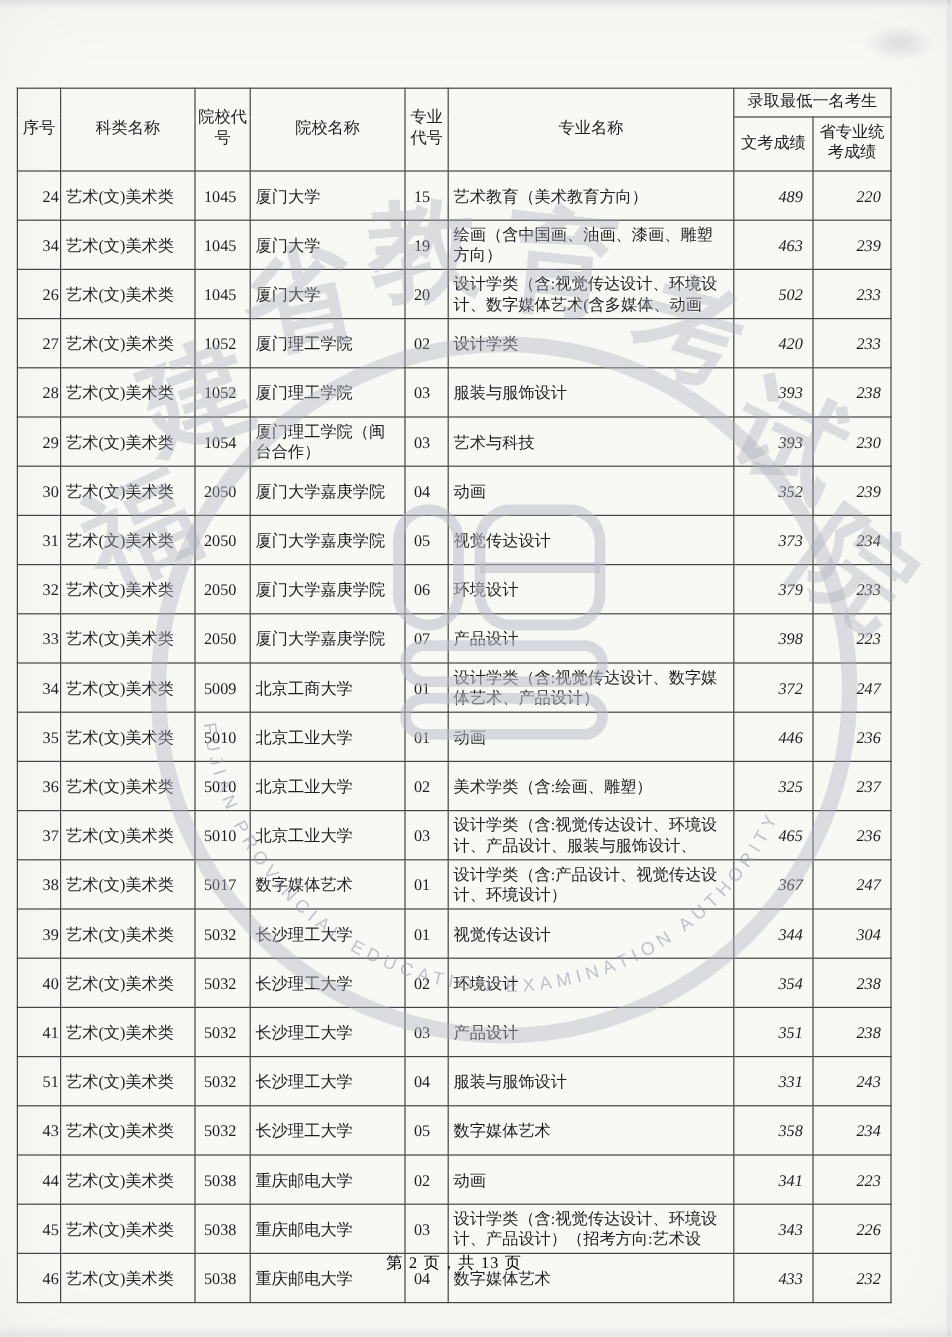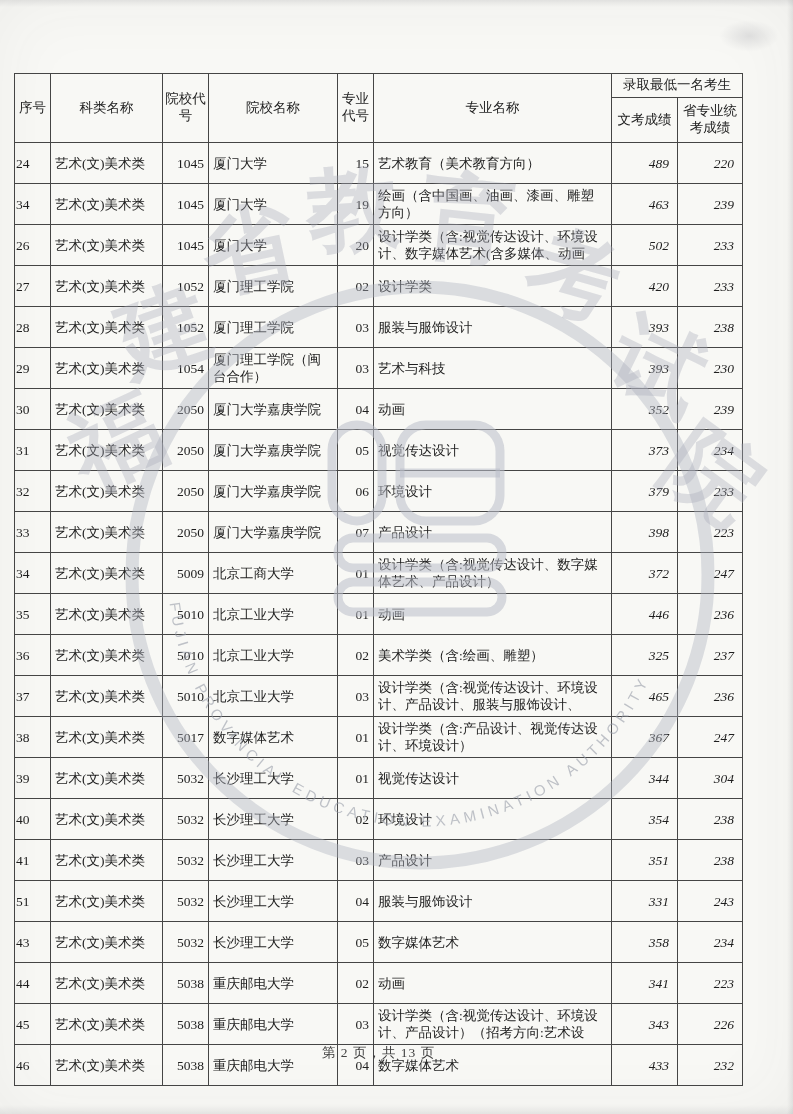--- a/index.html
+++ b/index.html
@@ -31,29 +31,29 @@
   }
   .score-table th,.score-table td{
     border:1px solid var(--border);
     font-size:13.5px;font-weight:normal;line-height:17px;
     word-break:break-all;color:var(--text);
   }
   .score-table th{text-align:center;padding:1px 2px;font-family:Liberation Mono, monospace;}
   .score-table thead tr.h-top th.h-group{height:21px;line-height:15px;font-size:13.5px;}
   .score-table thead tr.h-sub th{height:42px;}
   .score-table td{height:36px;padding:2px 4px;vertical-align:middle;}
-  td.c-seq{text-align:left;padding:2px 1px;margin-left:19px;}
+  td.c-seq{text-align:right;padding:2px 1px;margin-left:19px;}
   td.c-cat,td.c-college,td.c-major{text-align:left;}
-  td.c-code,td.c-mcode{text-align:right;padding-left:7px;}
+  td.c-code,td.c-mcode{text-align:left;padding-left:7px;}
   td.c-score{text-align:right;padding-right:8px;font-style:italic;}
 
   
   .page-footer{
     position:absolute;left:0;top:1044px;width:757px;z-index:1;
-    text-align:center;font-size:13.5px;letter-spacing:1px;color:#404040;
+    text-align:center;font-size:13.5px;letter-spacing:1px;color:#000000;
   }
 
   
   .watermark{position:absolute;inset:0;z-index:3;pointer-events:none;}
   .watermark svg{display:block;}
   .ring-text{font-family:"Liberation Sans","DejaVu Sans",sans-serif;
     font-size:15px;letter-spacing:4.5px;fill:rgba(148,154,166,.58);}
   .calli{font-family:"Liberation Serif","DejaVu Serif",serif;font-weight:bold;
     font-size:92px;fill:rgba(168,173,185,.36);}
   .emblem{stroke:rgba(185,190,201,.55);stroke-width:9;fill:none;}

